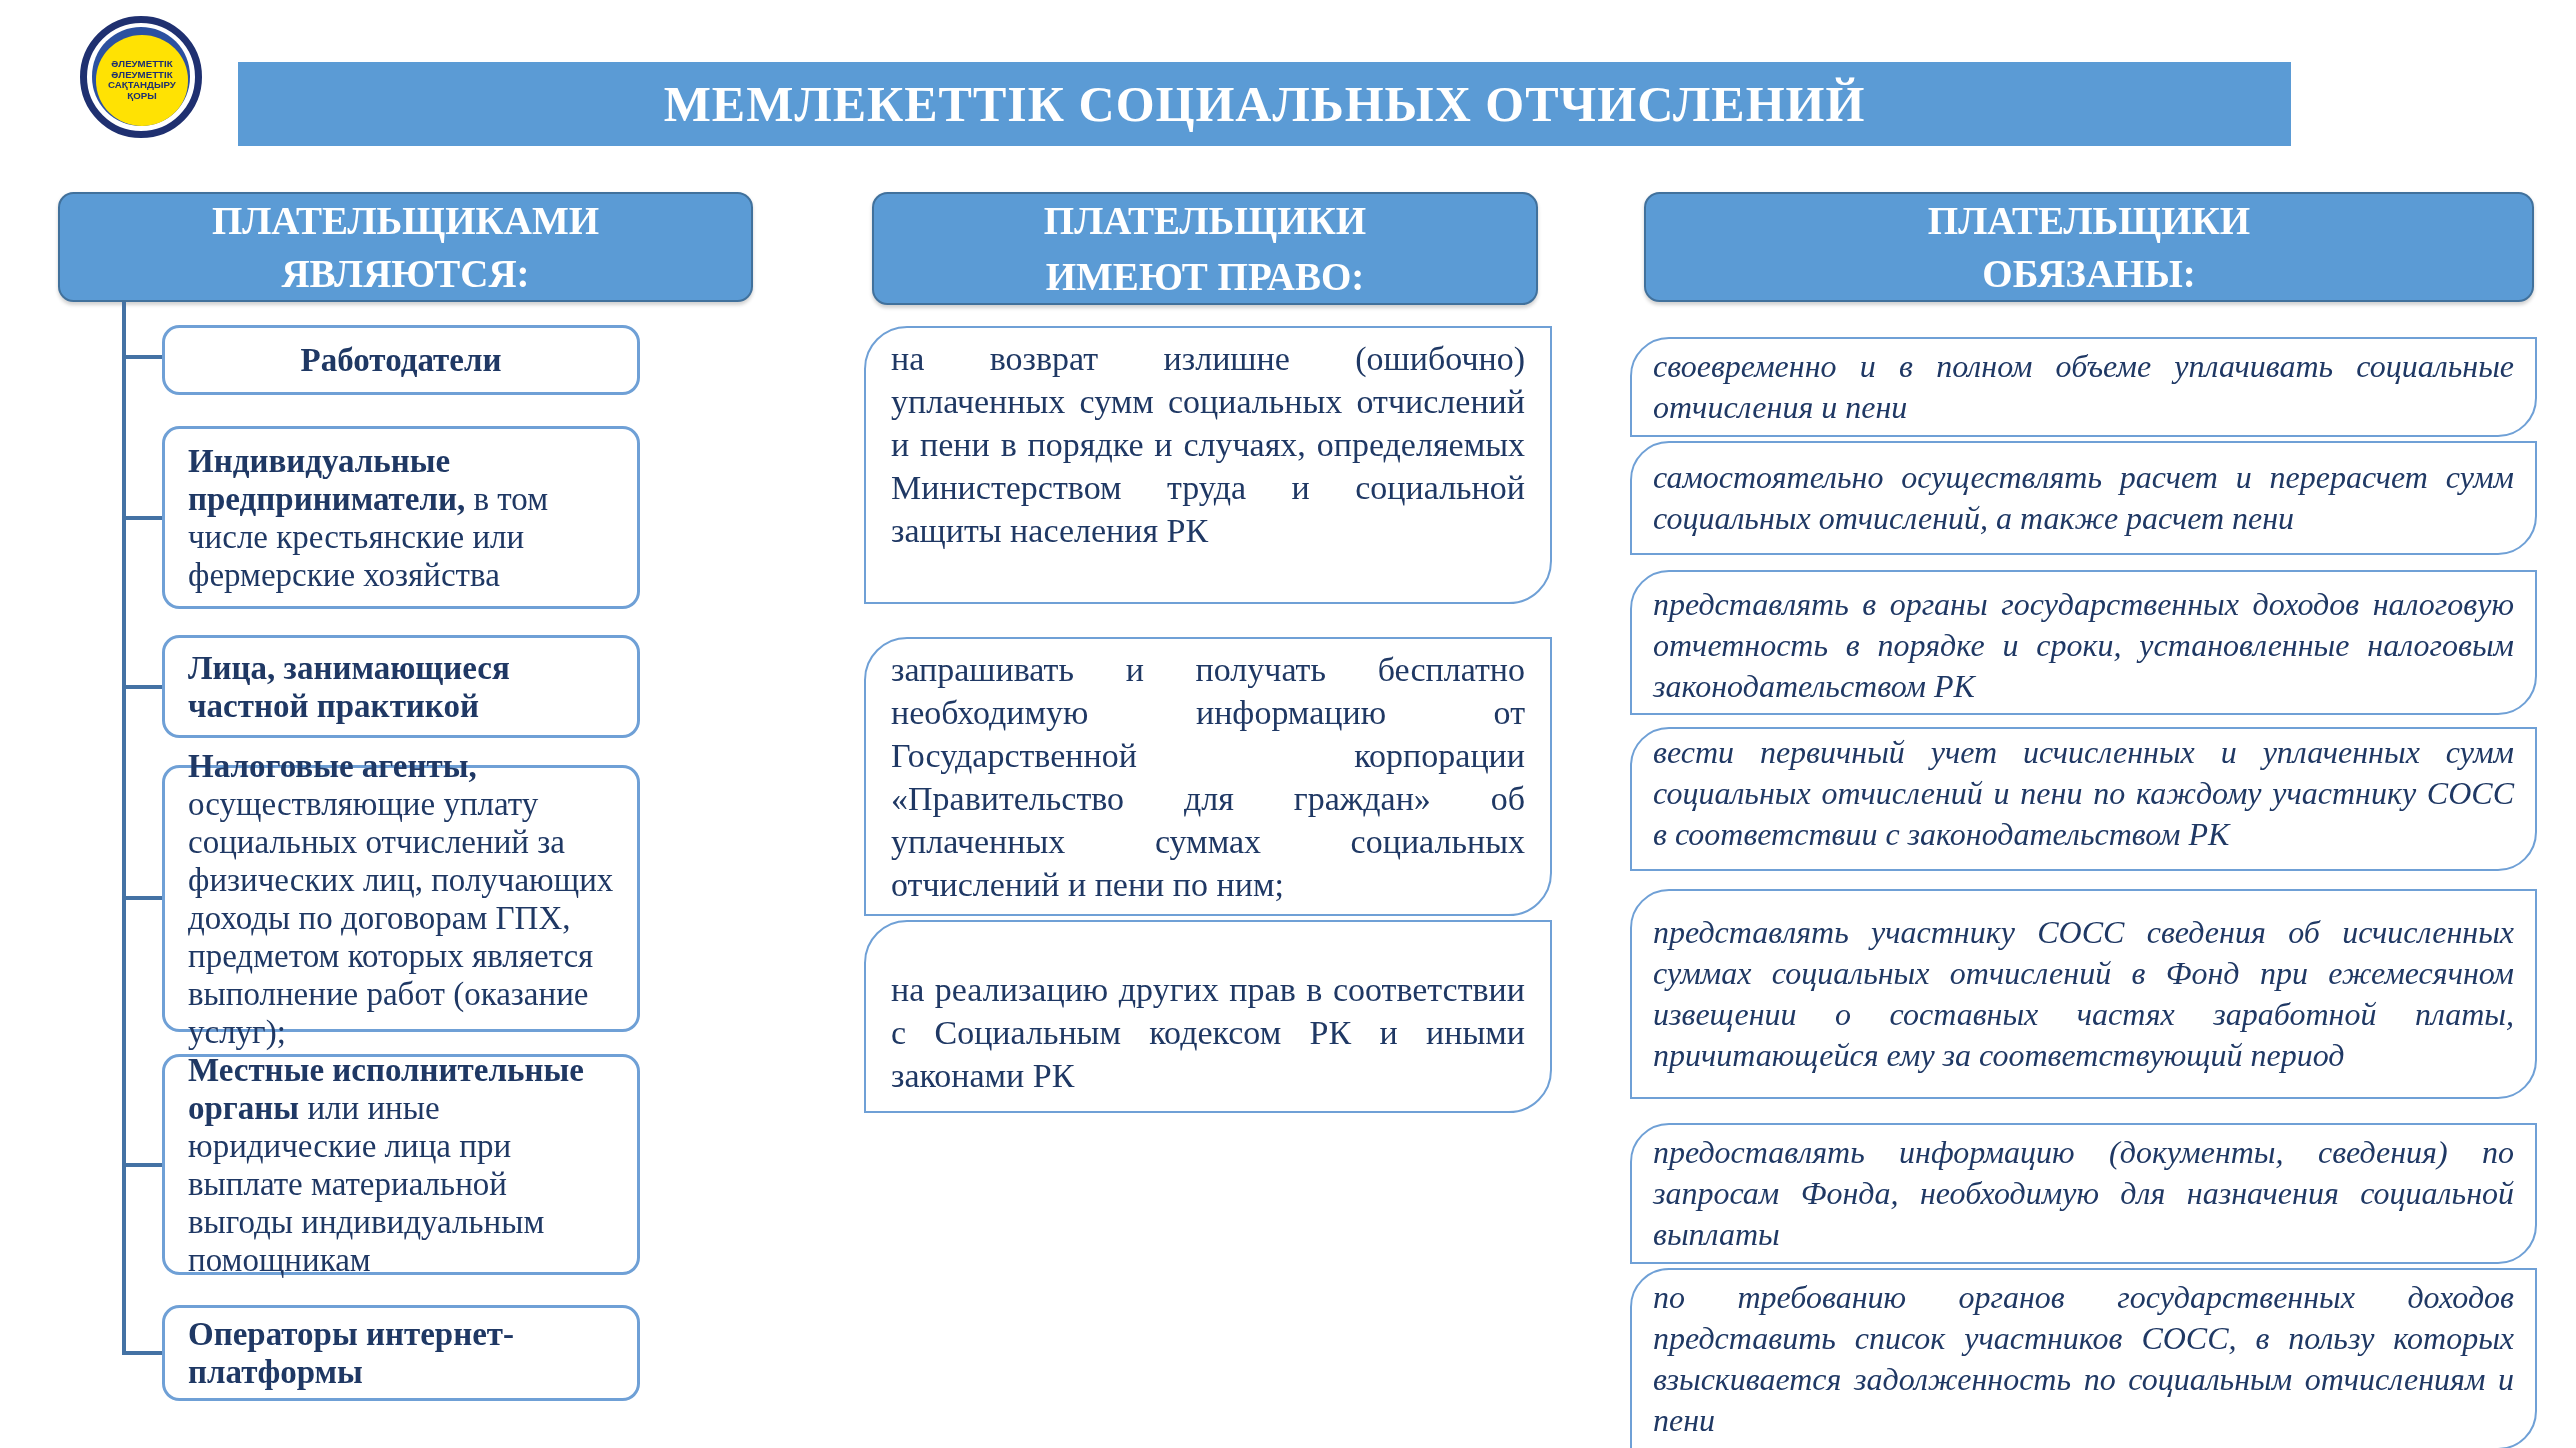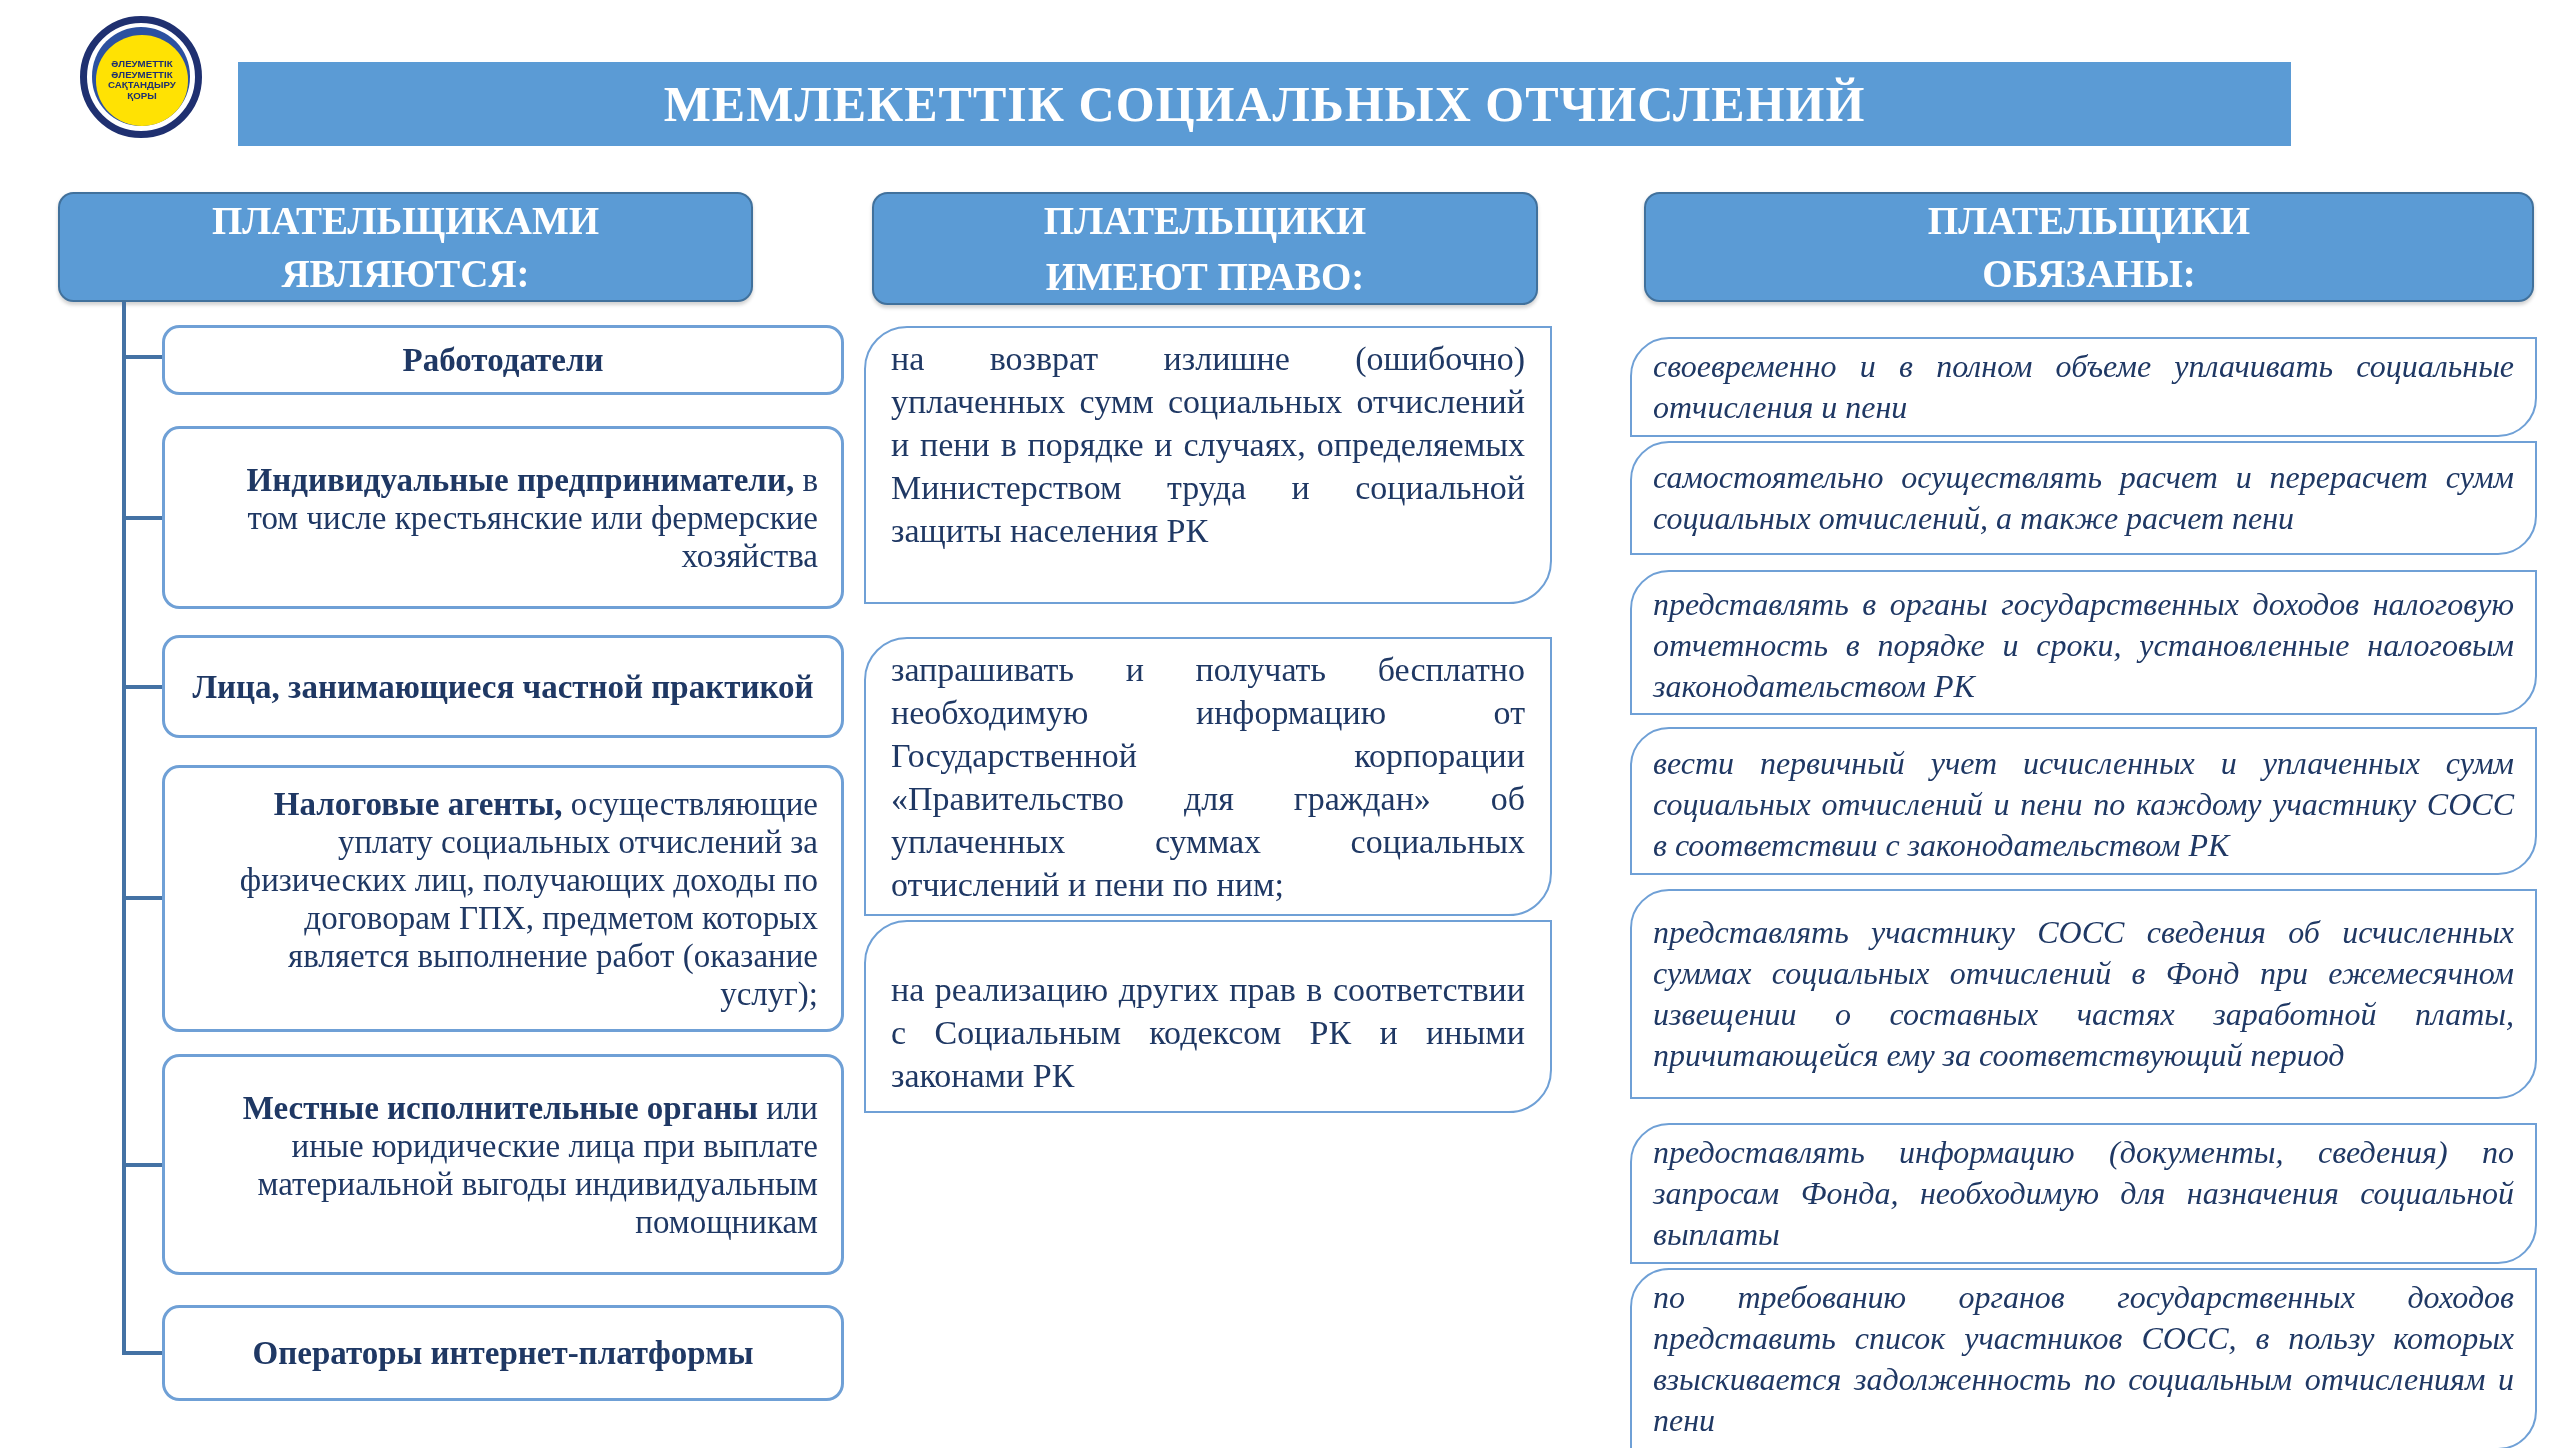--- a/index.html
+++ b/index.html
@@ -27,23 +27,23 @@
     box-shadow:0 2.9px 3.9px rgba(0,0,0,0.18);}
   .hdr-payers{left:58px;top:192px;width:695px;height:110px;}
   .hdr-rights{left:872px;top:192px;width:666px;height:113px;}
   .hdr-duties{left:1644px;top:192px;width:890px;height:110px;}
 
   
   .trunk{position:absolute;left:122px;top:302px;width:3.9px;height:1051px;background:#4472A4;}
   .stub{position:absolute;left:122px;width:44px;height:3.9px;background:#4472A4;}
 
   
-  .pbox{position:absolute;left:162px;width:682px;background:#ffffff;border:3.9px solid #6FA0D6;
+  .pbox{position:absolute;left:162px;width:478px;background:#ffffff;border:3.9px solid #6FA0D6;
     border-radius:17.4px;box-sizing:border-box;display:flex;align-items:center;justify-content:center;
-    text-align:right;padding:3.9px 23px;font-size:33px;line-height:38px;color:#1F3864;}
+    text-align:left;padding:3.9px 23px;font-size:33px;line-height:38px;color:#1F3864;}
   .pbox .b{font-weight:bold;}
 
   
   .rbox{position:absolute;background:#ffffff;border:2.9px solid #6FA0D6;box-sizing:border-box;
     border-radius:43px 0 43px 0;color:#1F3864;
     text-align:justify;text-align-last:left;-moz-text-align-last:left;}
   .rights-box{left:864px;width:688px;font-size:34px;line-height:43px;padding:8.7px 25px;}
   .rights-box.pad-top{padding-top:46px;}
   .duties-box{left:1630px;width:907px;font-size:32px;line-height:41px;padding:6.8px 21px;border-radius:39px 0 39px 0;font-style:italic;}
 </style>
@@ -118,21 +118,21 @@
 
   <div class="rbox duties-box" style="top:337px;min-height:87px;">
     <span>своевременно и в полном объеме уплачивать социальные отчисления и пени</span>
   </div>
   <div class="rbox duties-box" style="top:441px;min-height:114px;padding-top:13.5px;">
     <span>самостоятельно осуществлять расчет и перерасчет сумм социальных отчислений, а также расчет пени</span>
   </div>
   <div class="rbox duties-box" style="top:570px;min-height:140px;padding-top:11.6px;">
     <span>представлять в органы государственных доходов налоговую отчетность в порядке и сроки, установленные налоговым законодательством РК</span>
   </div>
-  <div class="rbox duties-box" style="top:727px;min-height:144px;padding-top:14px;">
+  <div class="rbox duties-box" style="top:727px;min-height:144px;padding-top:3px;">
     <span>вести первичный учет исчисленных и уплаченных сумм социальных отчислений и пени по каждому участнику СОСС в соответствии с законодательством РК</span>
   </div>
   <div class="rbox duties-box" style="top:889px;min-height:210px;padding-top:21px;">
     <span>представлять участнику СОСС сведения об исчисленных суммах социальных отчислений в Фонд при ежемесячном извещении о составных частях заработной платы, причитающейся ему за соответствующий период</span>
   </div>
   <div class="rbox duties-box" style="top:1123px;min-height:121px;">
     <span>предоставлять информацию (документы, сведения) по запросам Фонда, необходимую для назначения социальной выплаты</span>
   </div>
   <div class="rbox duties-box" style="top:1268px;min-height:149px;">
     <span>по требованию органов государственных доходов представить список участников СОСС, в пользу которых взыскивается задолженность по социальным отчислениям и пени</span>

